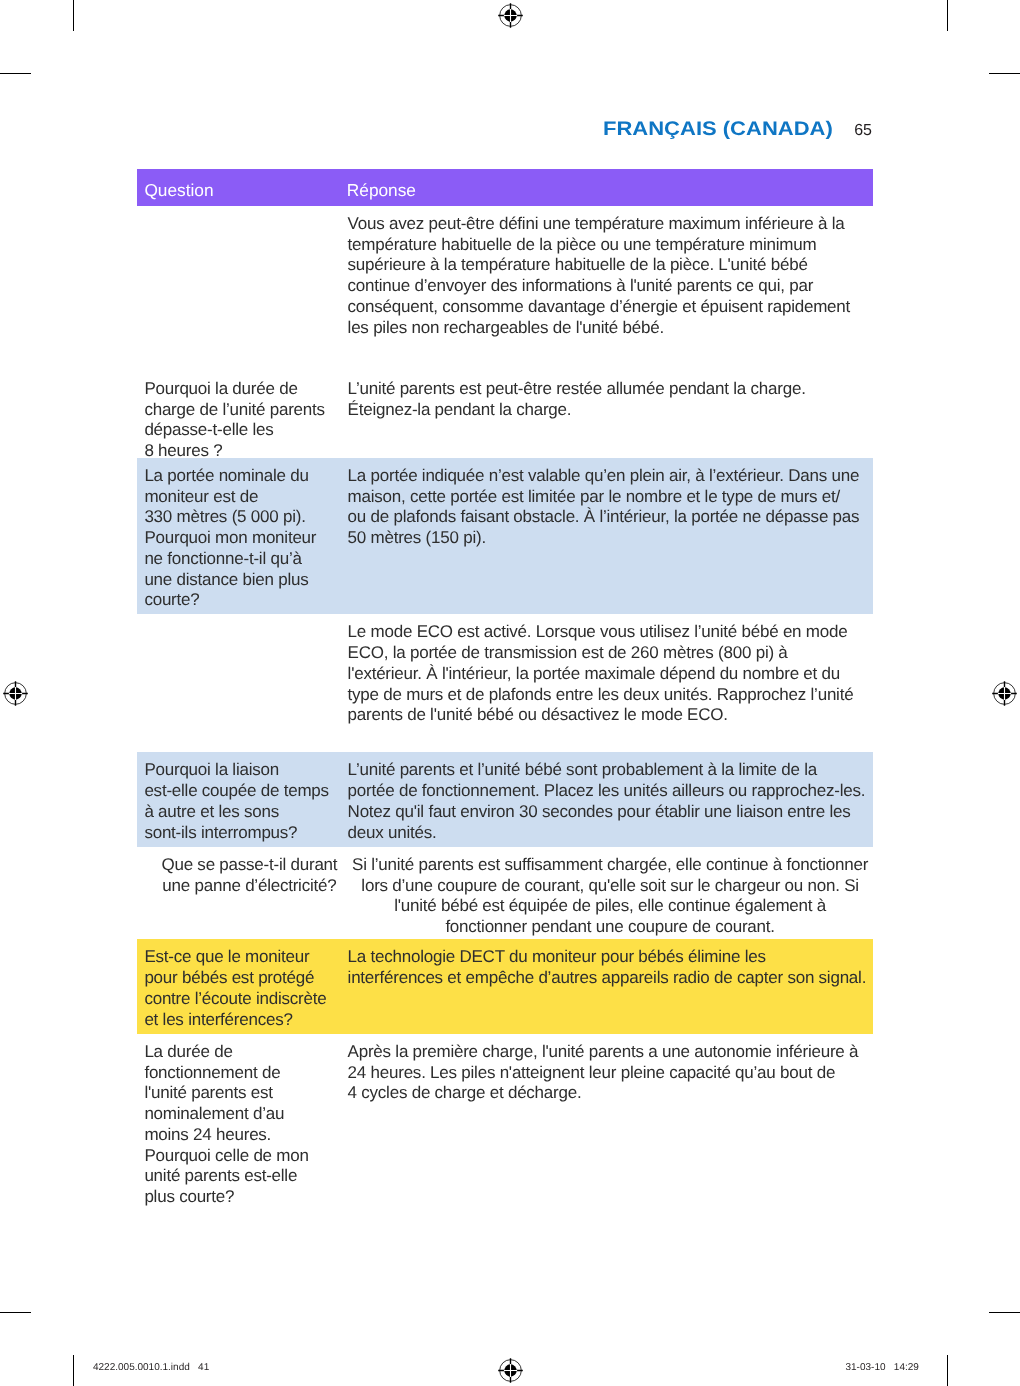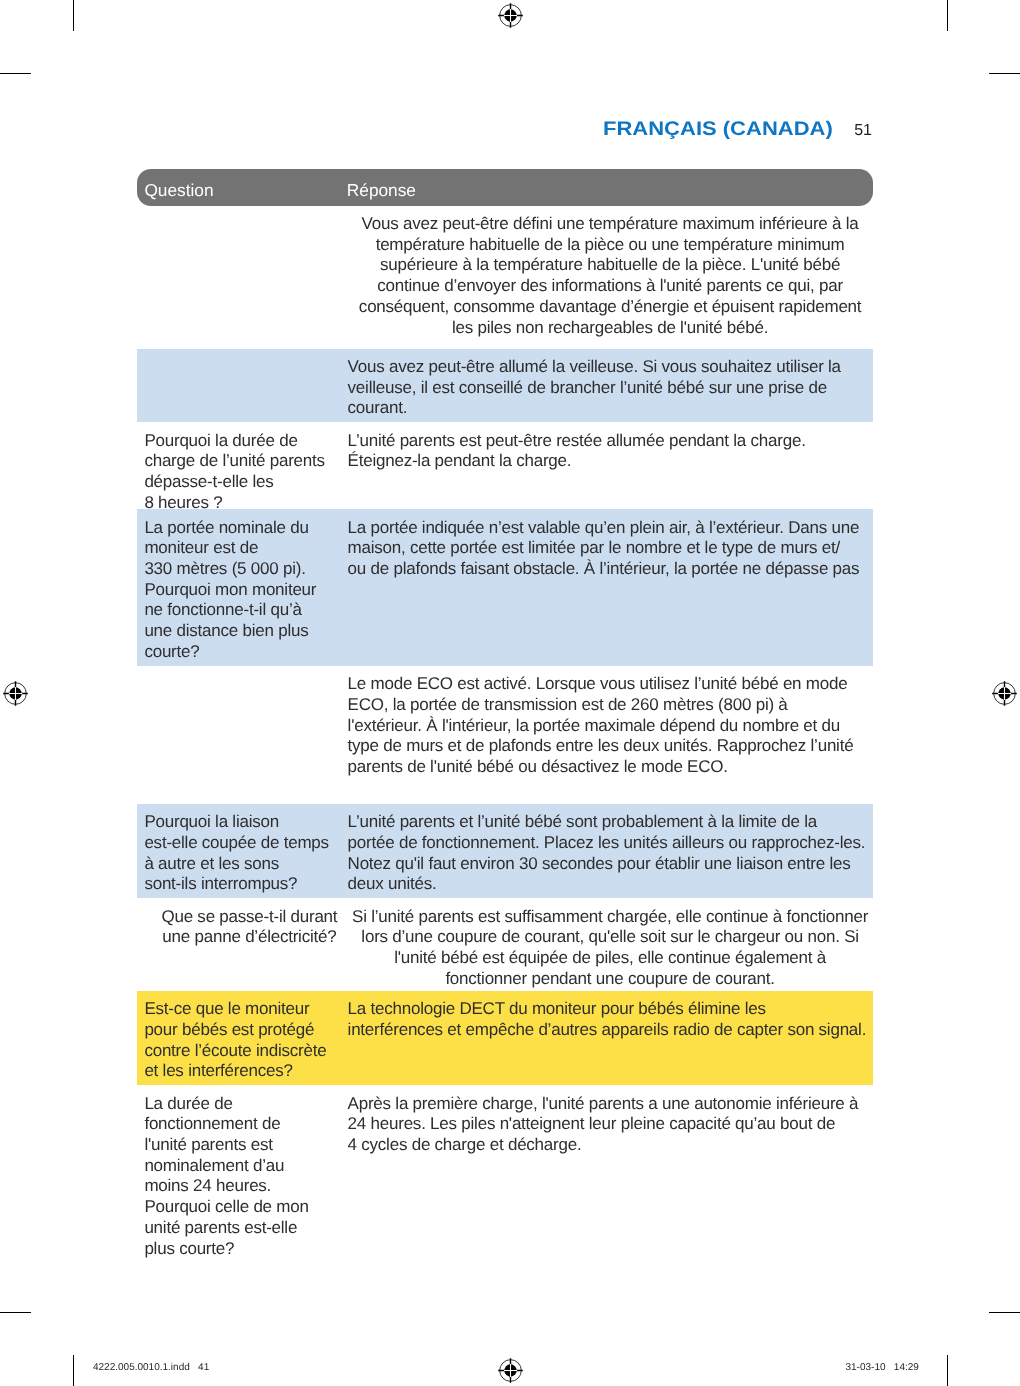--- a/index.html
+++ b/index.html
@@ -8,21 +8,21 @@
   .page{position:absolute;left:0;top:0;width:1020px;height:1386px;transform:translateZ(0);}
 
   .cm{position:absolute;background:#000000;}
   .reg{position:absolute;}
 
   .hdr{position:absolute;white-space:nowrap;}
   .hdr-title{font-weight:bold;font-size:22px;letter-spacing:0px;display:inline-block;transform:scaleY(0.89);transform-origin:left bottom;}
   .hdr-page{font-weight:normal;font-size:16px;color:#231f20;}
 
   .tbl{position:absolute;left:137px;top:169.3px;width:736px;}
-  .thead{background:#737373;color:#ffffff;height:36.5px;position:relative;border-radius:14px;}
+  .thead{background:#8b5cf6;color:#ffffff;height:36.5px;position:relative;}
   .thead span{position:absolute;top:0;font-size:17.3px;line-height:42px;}
   .row{position:relative;}
   .row.alt{background:#cdddf0;}
   .cellq{position:absolute;left:7.4px;top:8.2px;width:210px;font-size:17px;line-height:20.7px;letter-spacing:-0.23px;color:#2e2e2e;white-space:nowrap;}
   .cella{position:absolute;left:210.6px;top:8.2px;width:525px;font-size:17px;line-height:20.7px;letter-spacing:-0.23px;color:#2e2e2e;white-space:nowrap;}
 
   .foot{position:absolute;color:#231f20;font-size:10px;white-space:pre;}
 </style>
 </head>
 <body>
@@ -94,46 +94,38 @@
         <circle cx="14.5" cy="14.5" r="6.15" fill="#000"></circle>
         <path d="M2.2 14.5 H26.8 M14.5 2.2 V26.8" stroke="#000" stroke-width="1.4" fill="none"></path>
         <g clip-path="url(#rc_3)">
           <path d="M6.5 14.5 H22.5 M14.5 6.5 V22.5" stroke="#ffffff" stroke-width="1.1" fill="none"></path>
         </g>
       </g>
   </svg>
 
   <div class="hdr" style="left:603px;top:114px;">
     <span class="hdr-title" style="color: rgb(15, 118, 196);">FRANÇAIS (CANADA)</span>
-    <span class="hdr-page" style="margin-left:17px;position:relative;top:1px;">51</span>
+    <span class="hdr-page" style="margin-left:17px;position:relative;top:1px;">65</span>
   </div>
 
   <div class="tbl">
     <div class="thead">
       <span style="left:7.4px;">Question</span>
       <span style="left:209.8px;">Réponse</span>
     </div>
     <div id="rows">
-        <div class="row" style="height: 143px; text-align: center;">
+        <div class="row" style="height: 165px;">
           <div class="cellq"></div>
           <div class="cella">
             <div>Vous avez peut-être défini une température maximum inférieure à la</div>
             <div>température habituelle de la pièce ou une température minimum</div>
             <div>supérieure à la température habituelle de la pièce. L'unité bébé</div>
             <div>continue d’envoyer des informations à l'unité parents ce qui, par</div>
             <div>conséquent, consomme davantage d’énergie et épuisent rapidement</div>
             <div>les piles non rechargeables de l'unité bébé.</div>
-          </div>
-        </div>
-        <div class="row alt" style="height: 73.7px; background: rgb(205, 221, 240);">
-          <div class="cellq"></div>
-          <div class="cella">
-            <div>Vous avez peut-être allumé la veilleuse. Si vous souhaitez utiliser la</div>
-            <div>veilleuse, il est conseillé de brancher l’unité bébé sur une prise de</div>
-            <div>courant.</div>
           </div>
         </div>
         <div class="row" style="height: 87px;">
           <div class="cellq">
             <div>Pourquoi la durée de</div>
             <div>charge de l’unité parents</div>
             <div>dépasse-t-elle les</div>
             <div>8 heures ?</div>
           </div>
           <div class="cella">
@@ -148,20 +140,21 @@
             <div>330 mètres (5 000 pi).</div>
             <div>Pourquoi mon moniteur</div>
             <div>ne fonctionne-t-il qu’à</div>
             <div>une distance bien plus</div>
             <div>courte?</div>
           </div>
           <div class="cella">
             <div>La portée indiquée n’est valable qu’en plein air, à l’extérieur. Dans une</div>
             <div>maison, cette portée est limitée par le nombre et le type de murs et/</div>
             <div>ou de plafonds faisant obstacle. À l’intérieur, la portée ne dépasse pas</div>
+            <div>50 mètres (150 pi).</div>
           </div>
         </div>
         <div class="row" style="height: 138px;">
           <div class="cellq"></div>
           <div class="cella">
             <div>Le mode ECO est activé. Lorsque vous utilisez l’unité bébé en mode</div>
             <div>ECO, la portée de transmission est de 260 mètres (800 pi) à</div>
             <div>l'extérieur. À l'intérieur, la portée maximale dépend du nombre et du</div>
             <div>type de murs et de plafonds entre les deux unités. Rapprochez l’unité</div>
             <div>parents de l'unité bébé ou désactivez le mode ECO.</div>

